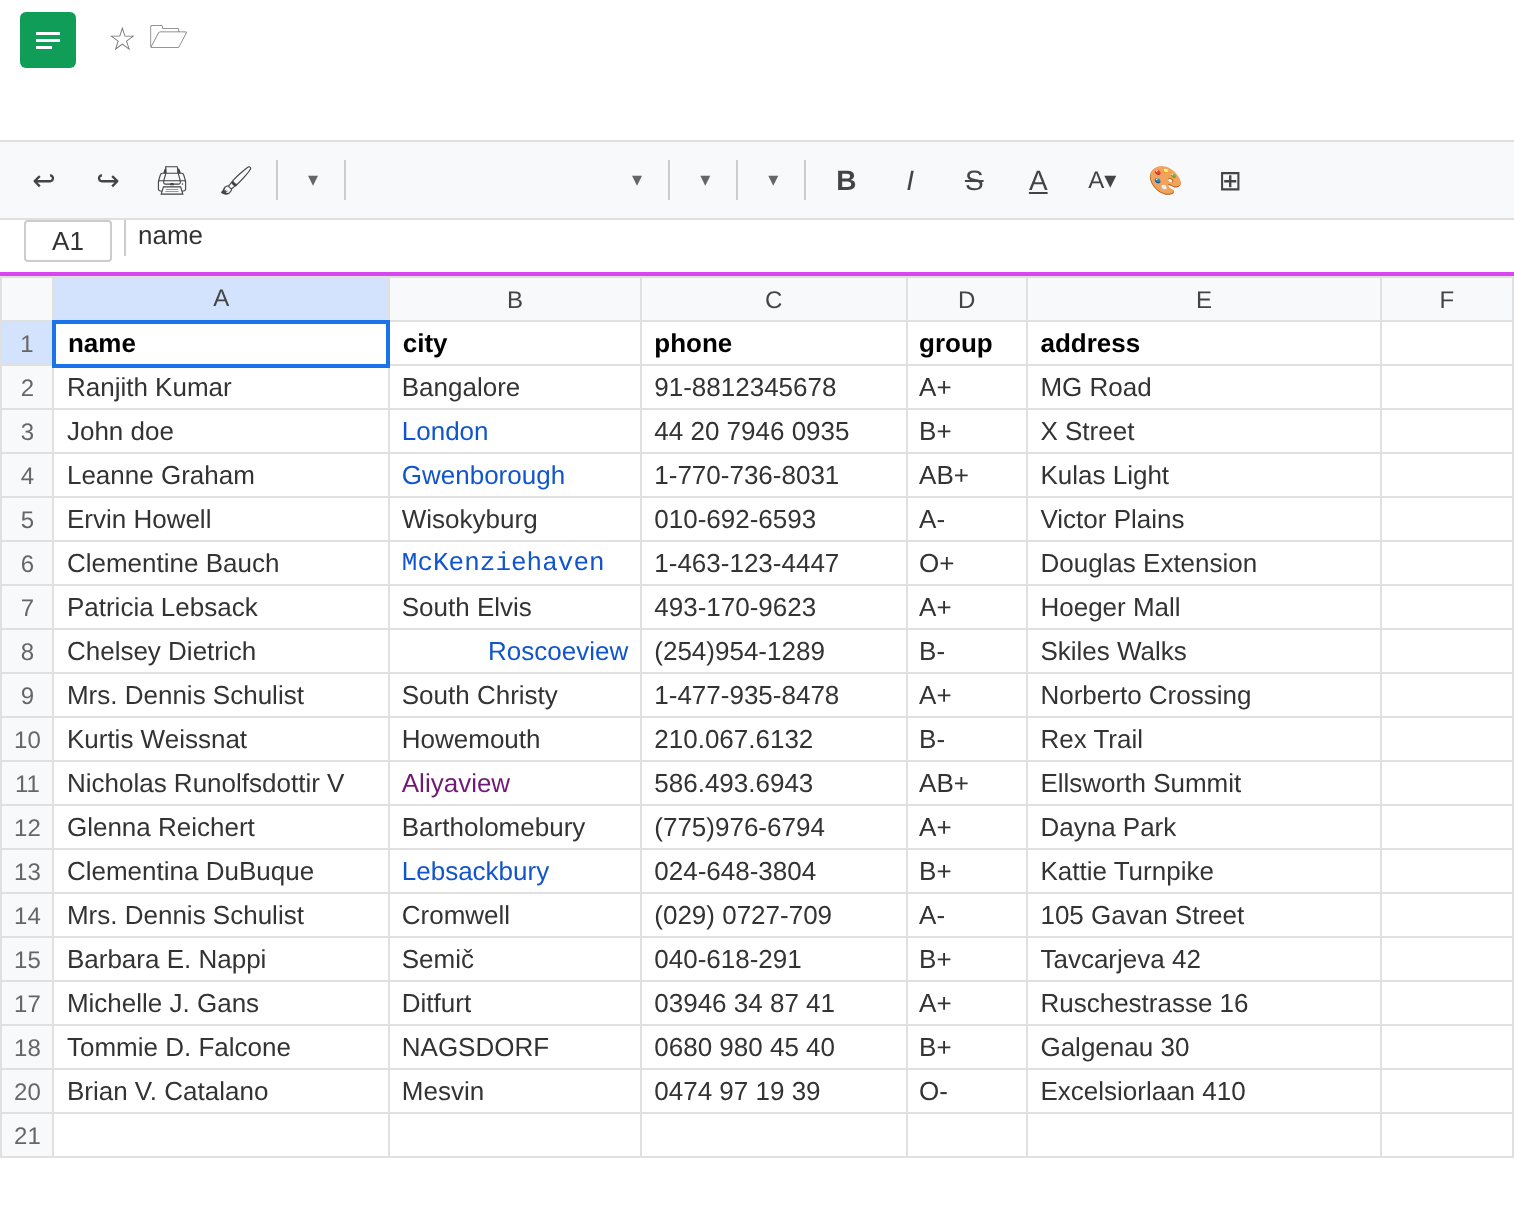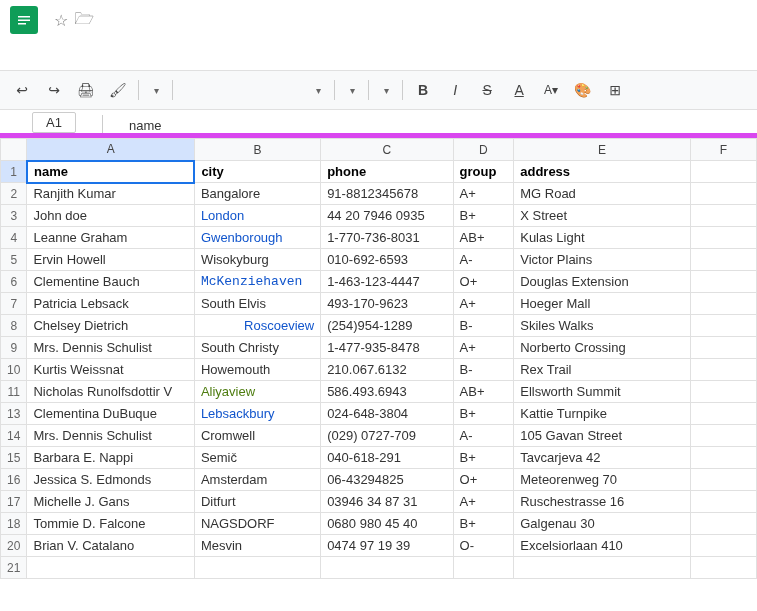--- a/index.html
+++ b/index.html
@@ -76,25 +76,25 @@
       display: flex; align-items: center; gap: 2px;
       border: 1px solid transparent;
       border-radius: 3px; padding: 2px 6px;
       cursor: pointer; font-size: 13px;
     }
     .toolbar-dropdown .arrow { font-size: 10px; color: #666; }
 
     
     #formula-bar {
       display: flex;
-      align-items: flex-end;
+      align-items: flex-start;
       height: 28px;
-      border-bottom: 5px solid #d946ef;
+      border-bottom: 2px solid #d946ef;
       padding: 0 8px;
-      gap: 24px;
+      gap: 4px;
     }
     #fx-label { color: #777; font-size: 14px; font-style: italic; }
     #cell-ref {
       width: 44px; text-align: center;
       font-size: 13px; color: #333;
       border: none; outline: none;
     }
     #formula-sep { width: 1px; height: 18px; background: #ccc; }
     #formula-input {
       flex: 1; font-size: 13px; color: #333;
@@ -349,24 +349,33 @@
           <td class="col-a">Kurtis Weissnat</td>
           <td class="col-b">Howemouth</td>
           <td class="col-c">210.067.6132</td>
           <td class="col-d">B-</td>
           <td class="col-e">Rex Trail</td>
           <td class="col-f"></td>
         </tr>
         <tr>
           <td class="row-num">11</td>
           <td class="col-a">Nicholas Runolfsdottir V</td>
-          <td class="col-b" style="color: #4d7c0f;">Aliyaview</td>
+          <td class="col-b" style="color: #701a75;">Aliyaview</td>
           <td class="col-c">586.493.6943</td>
           <td class="col-d">AB+</td>
           <td class="col-e">Ellsworth Summit</td>
+          <td class="col-f"></td>
+        </tr>
+        <tr>
+          <td class="row-num">12</td>
+          <td class="col-a">Glenna Reichert</td>
+          <td class="col-b">Bartholomebury</td>
+          <td class="col-c">(775)976-6794</td>
+          <td class="col-d">A+</td>
+          <td class="col-e">Dayna Park</td>
           <td class="col-f"></td>
         </tr>
         <tr>
           <td class="row-num">13</td>
           <td class="col-a">Clementina DuBuque</td>
           <td class="col-b" style="color: rgb(17, 85, 204); margin-top: 24px;">Lebsackbury</td>
           <td class="col-c">024-648-3804</td>
           <td class="col-d">B+</td>
           <td class="col-e">Kattie Turnpike</td>
           <td class="col-f"></td>
@@ -383,33 +392,24 @@
         <tr>
           <td class="row-num">15</td>
           <td class="col-a">Barbara E. Nappi</td>
           <td class="col-b">Semič</td>
           <td class="col-c">040-618-291</td>
           <td class="col-d">B+</td>
           <td class="col-e">Tavcarjeva 42</td>
           <td class="col-f"></td>
         </tr>
         <tr>
-          <td class="row-num">16</td>
-          <td class="col-a">Jessica S. Edmonds</td>
-          <td class="col-b">Amsterdam</td>
-          <td class="col-c">06-43294825</td>
-          <td class="col-d">O+</td>
-          <td class="col-e">Meteorenweg 70</td>
-          <td class="col-f"></td>
-        </tr>
-        <tr>
           <td class="row-num">17</td>
           <td class="col-a">Michelle J. Gans</td>
           <td class="col-b">Ditfurt</td>
-          <td class="col-c">03946 34 87 31</td>
+          <td class="col-c">03946 34 87 41</td>
           <td class="col-d">A+</td>
           <td class="col-e">Ruschestrasse 16</td>
           <td class="col-f"></td>
         </tr>
         <tr>
           <td class="row-num">18</td>
           <td class="col-a">Tommie D. Falcone</td>
           <td class="col-b">NAGSDORF</td>
           <td class="col-c">0680 980 45 40</td>
           <td class="col-d">B+</td>

